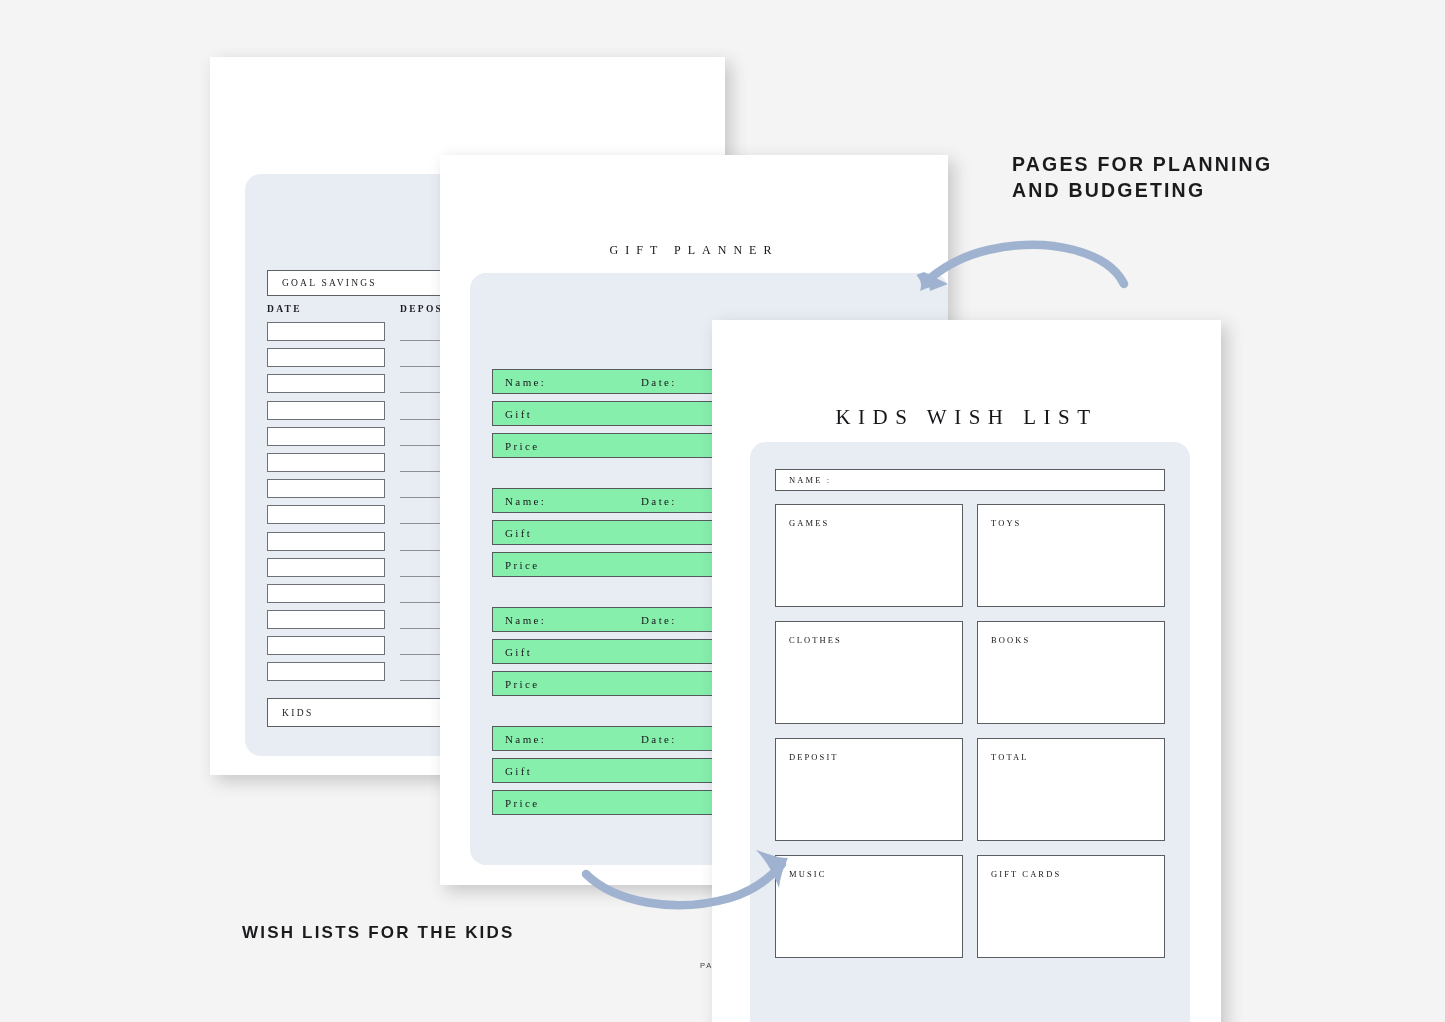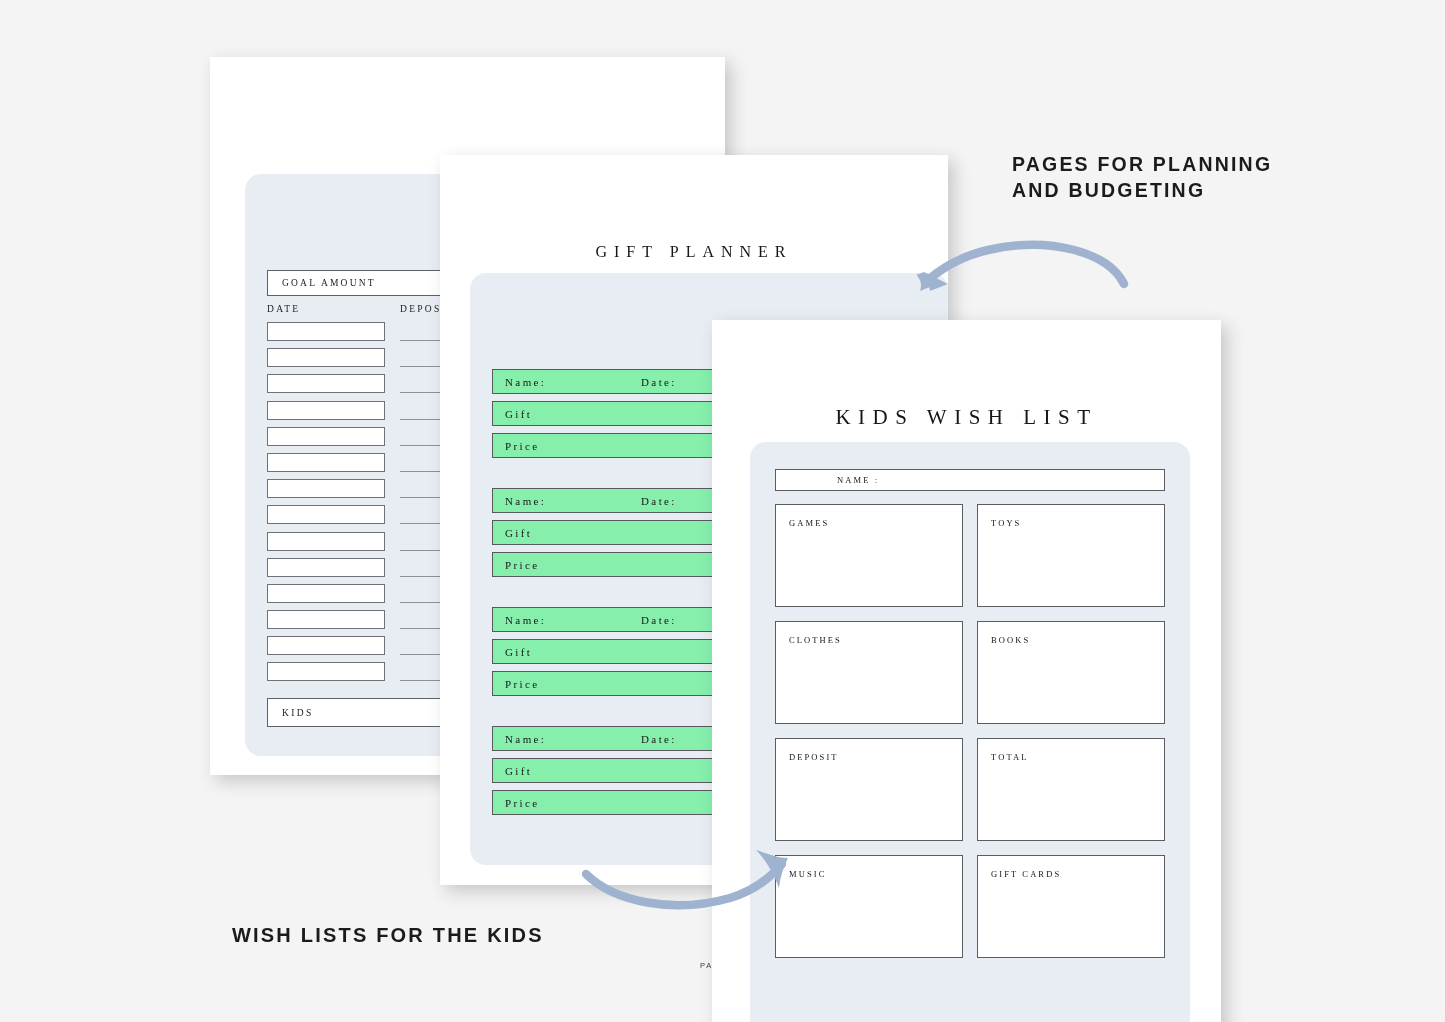--- a/index.html
+++ b/index.html
@@ -51,21 +51,21 @@
     position:absolute; left:22px; top:96px; width:432px; height:26px;
     background:#fff; border:1.5px solid #5d6166;
   }
   #savings-goal span {
     position:absolute; left:14px; top:50%; transform:translateY(-50%);
     font-family:"Liberation Serif", serif; font-size:9.5px; letter-spacing:2.2px;
     color:#1d1d22;
   }
   .col-head {
     position:absolute; font-family:"Liberation Serif", serif;
-    font-size:9.5px; letter-spacing:2.3px; color:#1d1d22; white-space:nowrap;
+    font-size:9.5px; letter-spacing:2.3px; color:#1d1d22; white-space:nowrap;font-weight:bold;
   }
   #savings-head-date   { left:22px; top:130px; }
   #savings-head-dep    { left:155px; top:130px; }
   #savings-date-col {
     position:absolute; left:22px; top:148px; width:118px;
   }
   #savings-date-col .dbox {
     height:19px; background:#ffffff; border:1.4px solid #6e7278; margin-bottom:7.2px;
   }
   #savings-dep-col {
@@ -84,21 +84,21 @@
     color:#1d1d22;
   }
   #savings-mark { left:410px; top:712px; font-size:7px; letter-spacing:1.6px; }
 
   
   #page-gift {
     left:440px; top:155px; width:508px; height:730px;
   }
   #page-gift .sheet-title {
     position:absolute; left:0; top:88px; width:100%;
-    font-size:16px; letter-spacing:7px;
+    font-size:12px; letter-spacing:7px;
   }
   #gift-panel {
     left:30px; top:118px; width:478px; height:592px;
   }
   .gift-group { position:absolute; width:436px; }
   .gift-group .grow {
     position:relative; height:25px; background:#86efac;
     border:1.4px solid #56595e; margin-bottom:7px;
   }
   .gift-group .grow .lbl {
@@ -125,21 +125,20 @@
     left:38px; top:122px; width:440px; height:620px;
   }
   #kids-name {
     position:absolute; left:25px; top:27px; width:390px; height:22px;
     background:#ffffff; border:1.3px solid #5a5d62;
   }
   #kids-name span {
     position:absolute; left:13px; top:50%; transform:translateY(-50%);
     font-family:"Liberation Serif", serif; font-size:8.5px; letter-spacing:2.1px;
     color:#17171b;
-    margin-left:48px;
   }
   #kids-grid {
     position:absolute; left:25px; top:62px; width:390px;
     display:grid; grid-template-columns:1fr 1fr; gap:14px 14px;
   }
   #kids-grid .kbox {
     position:relative; height:103px; background:#ffffff;
     border:1.3px solid #5a5d62;
   }
   #kids-grid .kbox .klbl {
@@ -152,38 +151,38 @@
   .annotation {
     position:absolute;
     font-family:"Liberation Sans", sans-serif;
     color:#1b1b1e;
     font-weight:700;
     letter-spacing:2.2px;
     line-height:1.32;
     white-space:pre-line;
   }
   #anno-top { left:1012px; top:152px; font-size:19.5px; }
-  #anno-bottom { left:232px; top:922px; font-size:20px; }
+  #anno-bottom { left:242px; top:922px; font-size:17px; }
 
   .arrow-svg { position:absolute; pointer-events:none; }
   #arrow-top { left:900px; top:228px; width:230px; height:115px; }
   #arrow-bottom { left:578px; top:828px; width:235px; height:105px; }
 </style>
 </head>
 <body>
 
 <div id="stage">
 
   <div class="sheet" id="page-savings">
     <div class="sheet-title">SAVINGS PLANNER</div>
 
     <div class="panel" id="savings-panel">
 
       <div id="savings-goal">
-        <span>GOAL AMOUNT</span>
+        <span>GOAL SAVINGS</span>
       </div>
 
       <div class="col-head" id="savings-head-date">DATE</div>
       <div class="col-head" id="savings-head-dep">DEPOSIT</div>
 
       <div id="savings-date-col">
           <div class="dbox"></div>
           <div class="dbox"></div>
           <div class="dbox"></div>
           <div class="dbox"></div>

